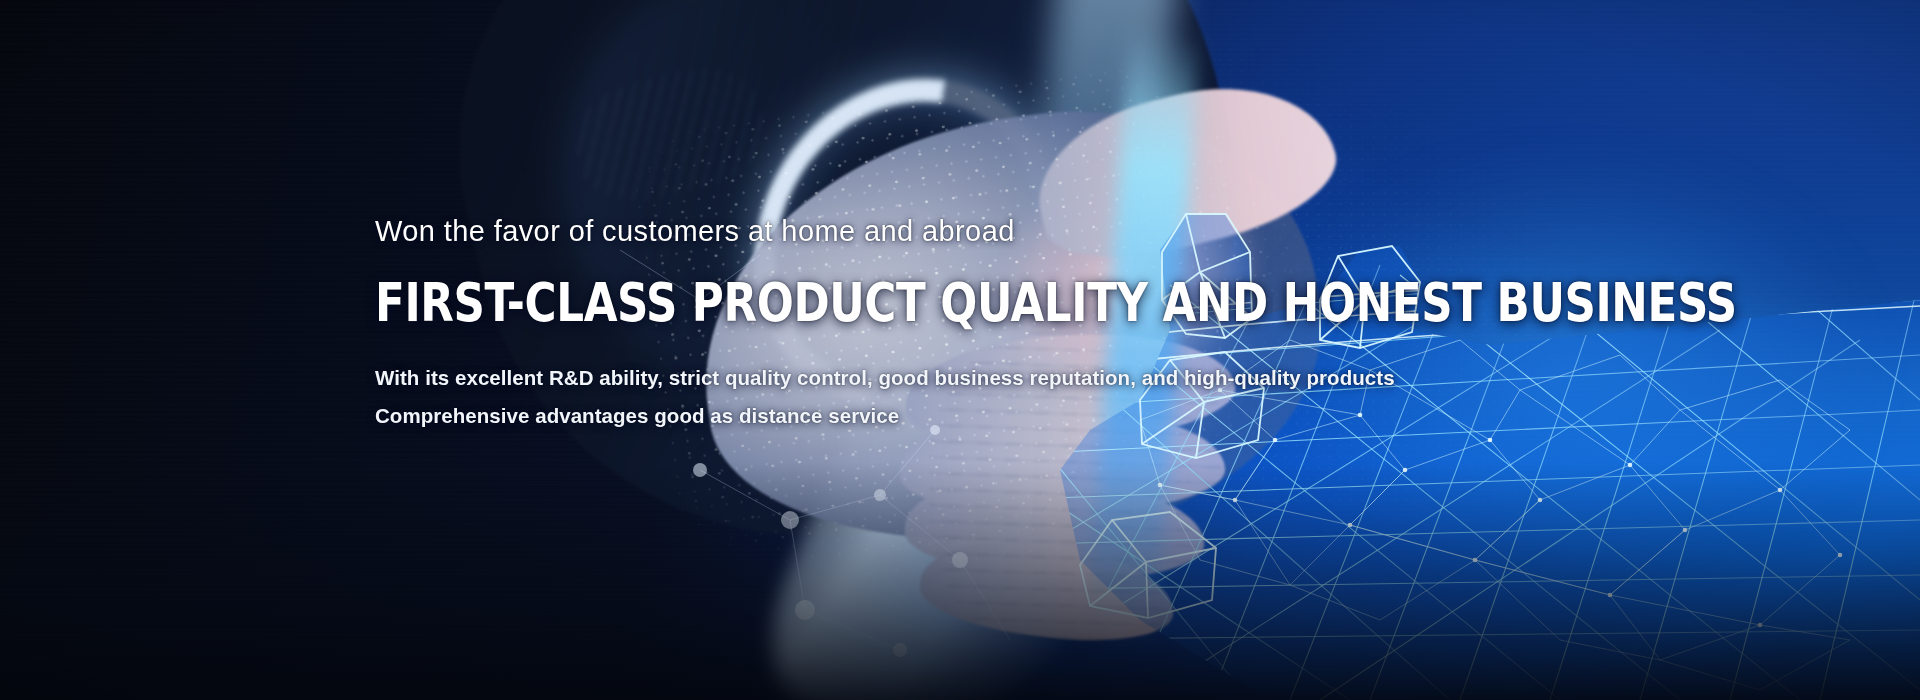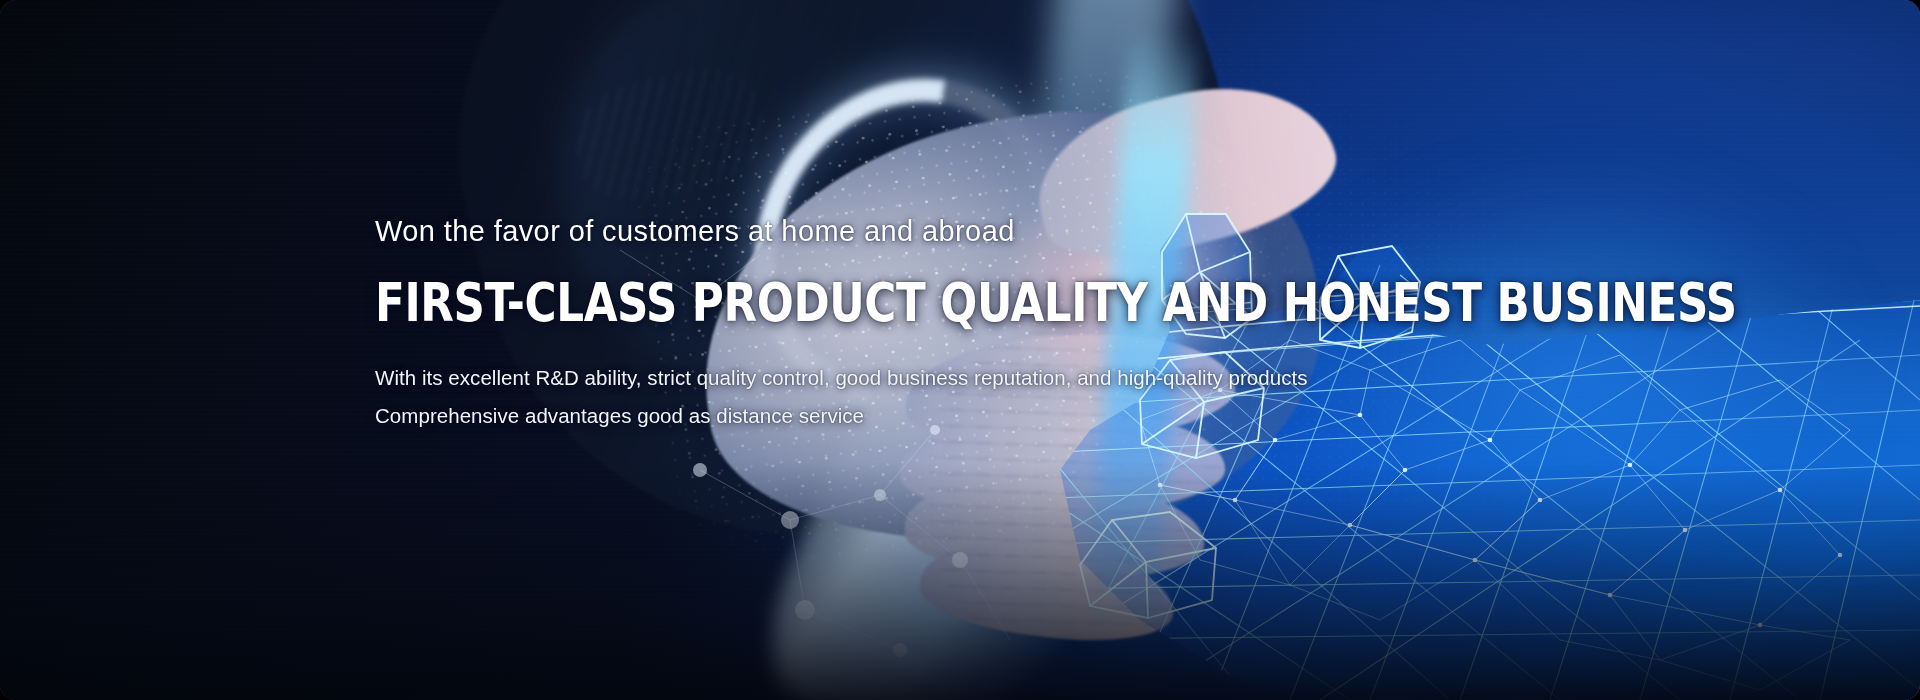--- a/index.html
+++ b/index.html
@@ -7,21 +7,20 @@
   *{box-sizing:border-box;}
 
   .banner{
     position:relative;
     width:1920px;
     height:700px;
     overflow:hidden;
     background:#d946ef;
     font-family:"Liberation Sans", sans-serif;
     isolation:isolate;
-    border-radius:16px;
   }
 
   
   .bg-base{
     position:absolute; inset:0;
     background:
       radial-gradient(110% 150% at 100% 55%, #1e90ff 0%, #0a6fe8 16%, #0b52c4 30%, #0d3a93 44%, #0b2560 58%, #09173c 72%, #070e22 86%, #050811 100%);
   }
   .bg-deepblue-top{
     position:absolute; inset:0;
@@ -226,21 +225,21 @@
     letter-spacing:-0.4px;
     margin:0 0 30px 0;
     white-space:nowrap;
     transform:scaleX(.915);
     transform-origin:left center;
     text-shadow:0 2px 12px rgba(0,8,35,.85), 0 0 3px rgba(0,0,0,.55);
   }
   .sub{
     color:#f2f6fb;
     font-size:20.5px;
-    font-weight:400;
+    font-weight:700;
     line-height:38px;
     letter-spacing:.05px;
     margin:0;
     white-space:nowrap;
     text-shadow:0 1px 8px rgba(0,10,40,.85), 0 0 2px rgba(0,0,0,.5);
   }
 </style>
 </head>
 <body>
 

